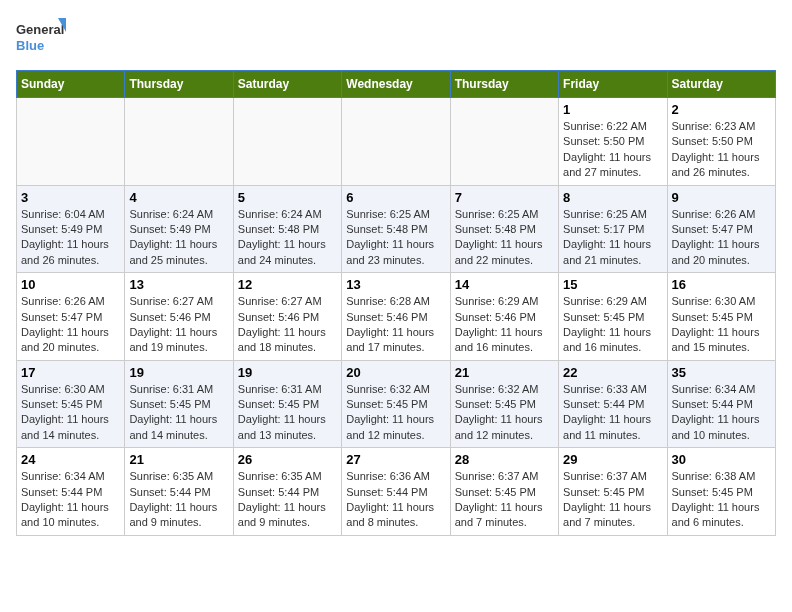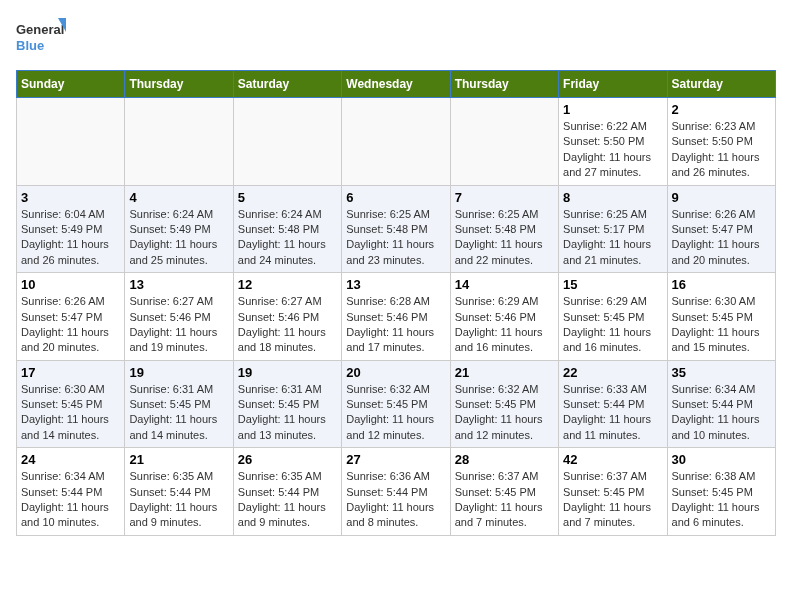--- a/index.html
+++ b/index.html
@@ -278,21 +278,21 @@
 Sunset: 5:44 PM
 Daylight: 11 hours and 8 minutes.</div>
         </td>
         <td>
           <div class="day-num">28</div>
           <div class="day-info">Sunrise: 6:37 AM
 Sunset: 5:45 PM
 Daylight: 11 hours and 7 minutes.</div>
         </td>
         <td>
-          <div class="day-num">42</div>
+          <div class="day-num">29</div>
           <div class="day-info">Sunrise: 6:37 AM
 Sunset: 5:45 PM
 Daylight: 11 hours and 7 minutes.</div>
         </td>
         <td>
           <div class="day-num">30</div>
           <div class="day-info">Sunrise: 6:38 AM
 Sunset: 5:45 PM
 Daylight: 11 hours and 6 minutes.</div>
         </td>

